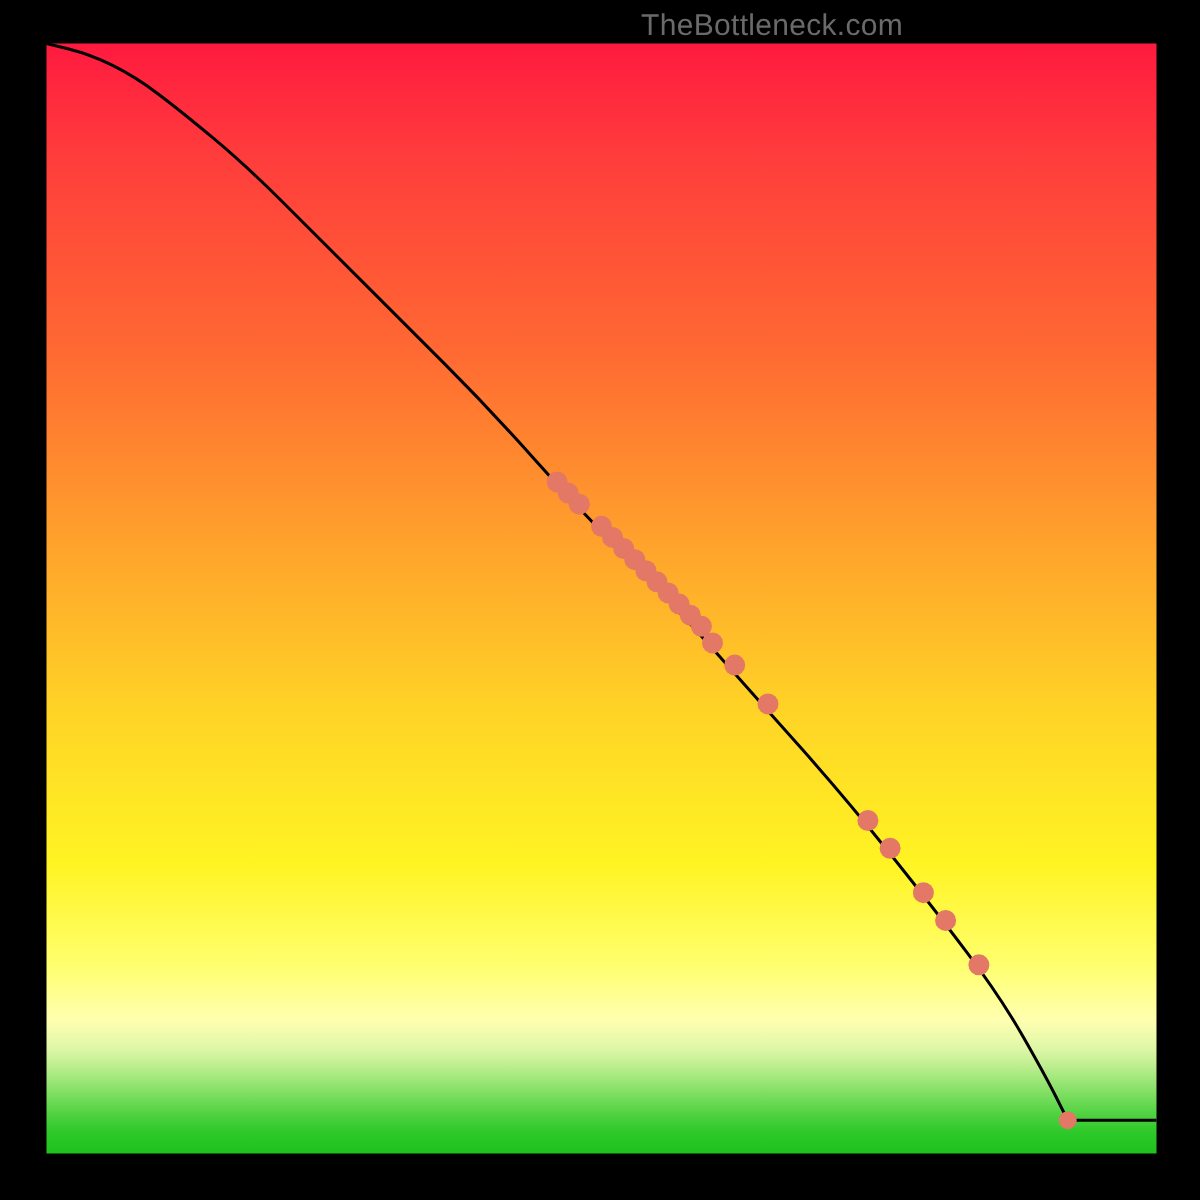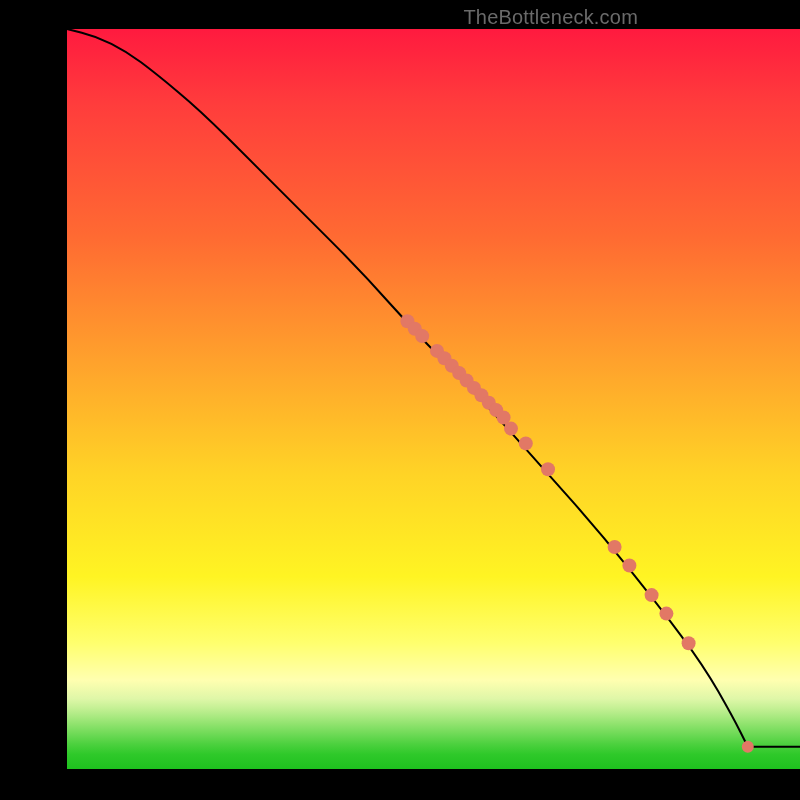--- a/index.html
+++ b/index.html
@@ -9,21 +9,20 @@
     height: 800px;
     overflow: hidden;
     background: #000;
     font-family: Arial, Helvetica, sans-serif;
   }
   .frame {
     position: relative;
     width: 632px;
     height: 800px;
     background: #000;
-    margin-left: 36px;
   }
   .plot-area {
     position: absolute;
     left: 31px;
     top: 29px;
     width: 740px;
     height: 740px;
     
     background: linear-gradient(
       to bottom,

